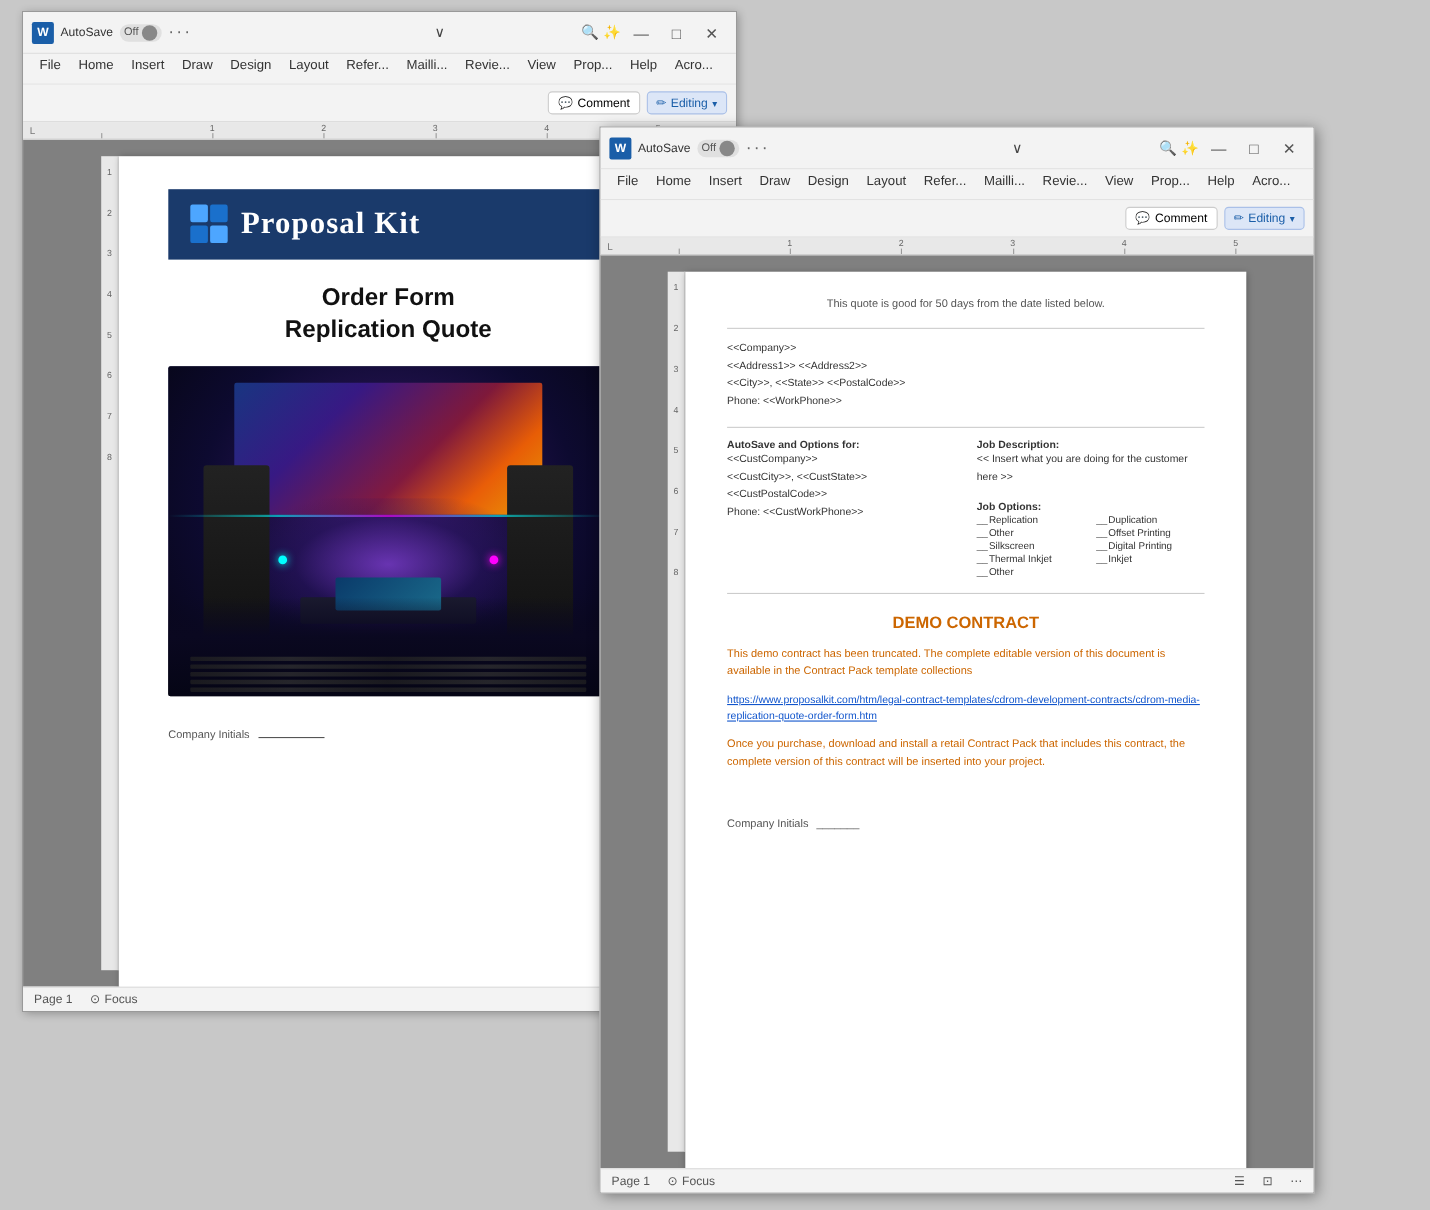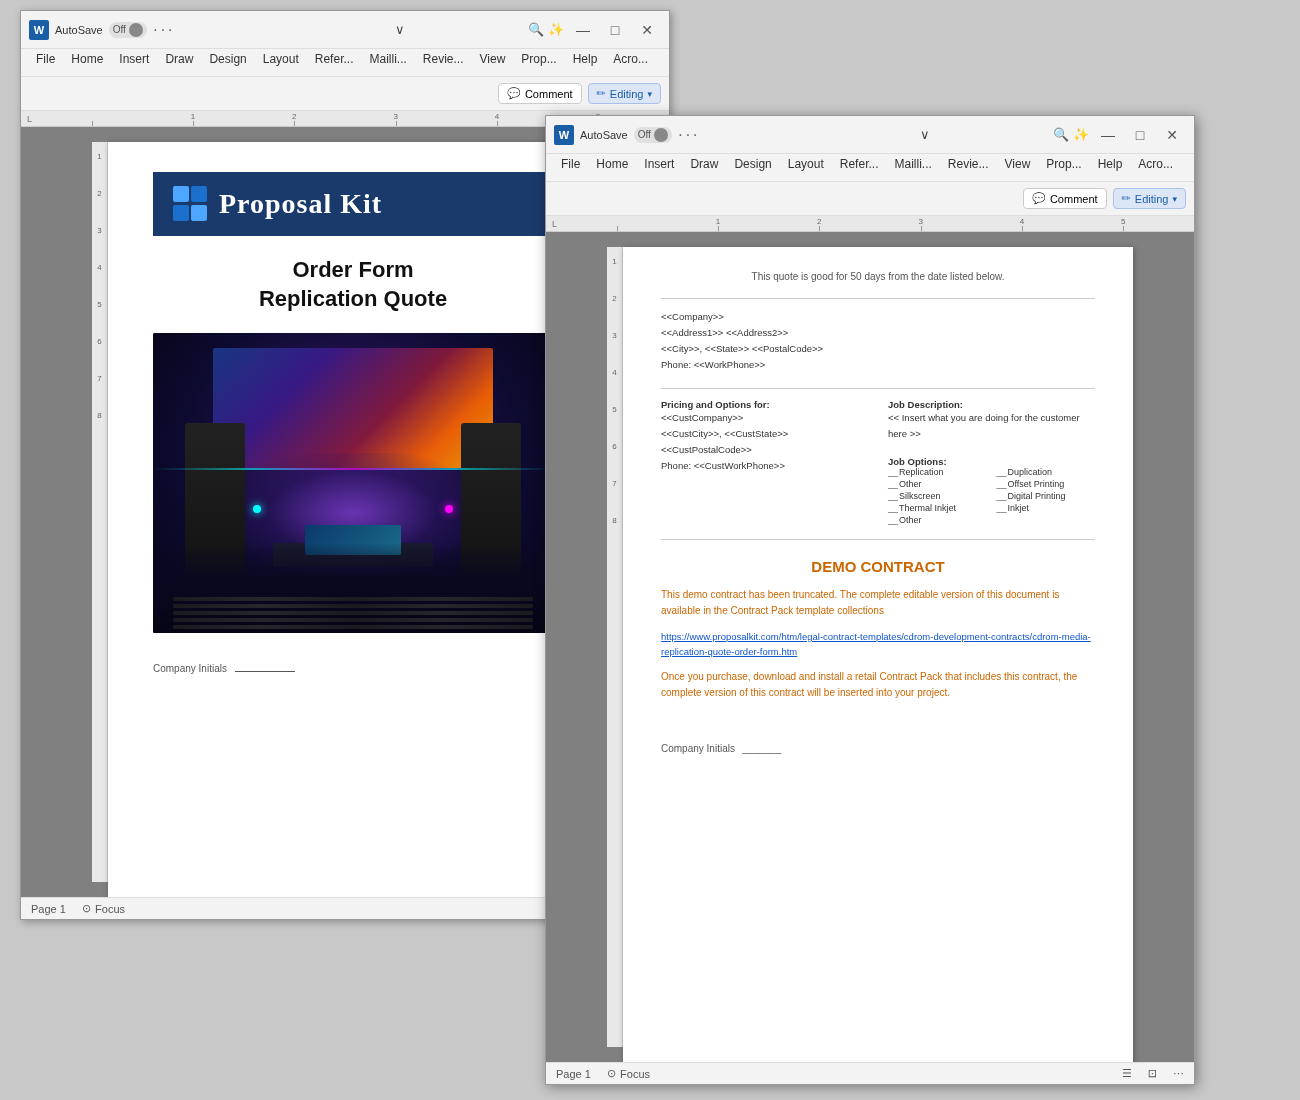--- a/index.html
+++ b/index.html
@@ -786,21 +786,21 @@
           <div class="field-text">&lt;&lt;Address1&gt;&gt; &lt;&lt;Address2&gt;&gt;</div>
           <div class="field-text">&lt;&lt;City&gt;&gt;, &lt;&lt;State&gt;&gt; &lt;&lt;PostalCode&gt;&gt;</div>
           <div class="field-text">Phone: &lt;&lt;WorkPhone&gt;&gt;</div>
         </div>
       </div>
 
       <hr class="divider-line">
 
       <div class="page2-section">
         <div class="page2-col">
-          <div class="field-label">Pricing and Options for:</div>
+          <div class="field-label">AutoSave and Options for:</div>
           <div class="field-text">&lt;&lt;CustCompany&gt;&gt;</div>
           <div class="field-text">&lt;&lt;CustCity&gt;&gt;, &lt;&lt;CustState&gt;&gt;</div>
           <div class="field-text">&lt;&lt;CustPostalCode&gt;&gt;</div>
           <div class="field-text">Phone: &lt;&lt;CustWorkPhone&gt;&gt;</div>
         </div>
         <div class="page2-col">
           <div class="field-label">Job Description:</div>
           <div class="field-text">&lt;&lt; Insert what you are doing for the customer here &gt;&gt;</div>
           <br>
           <div class="field-label">Job Options:</div>

